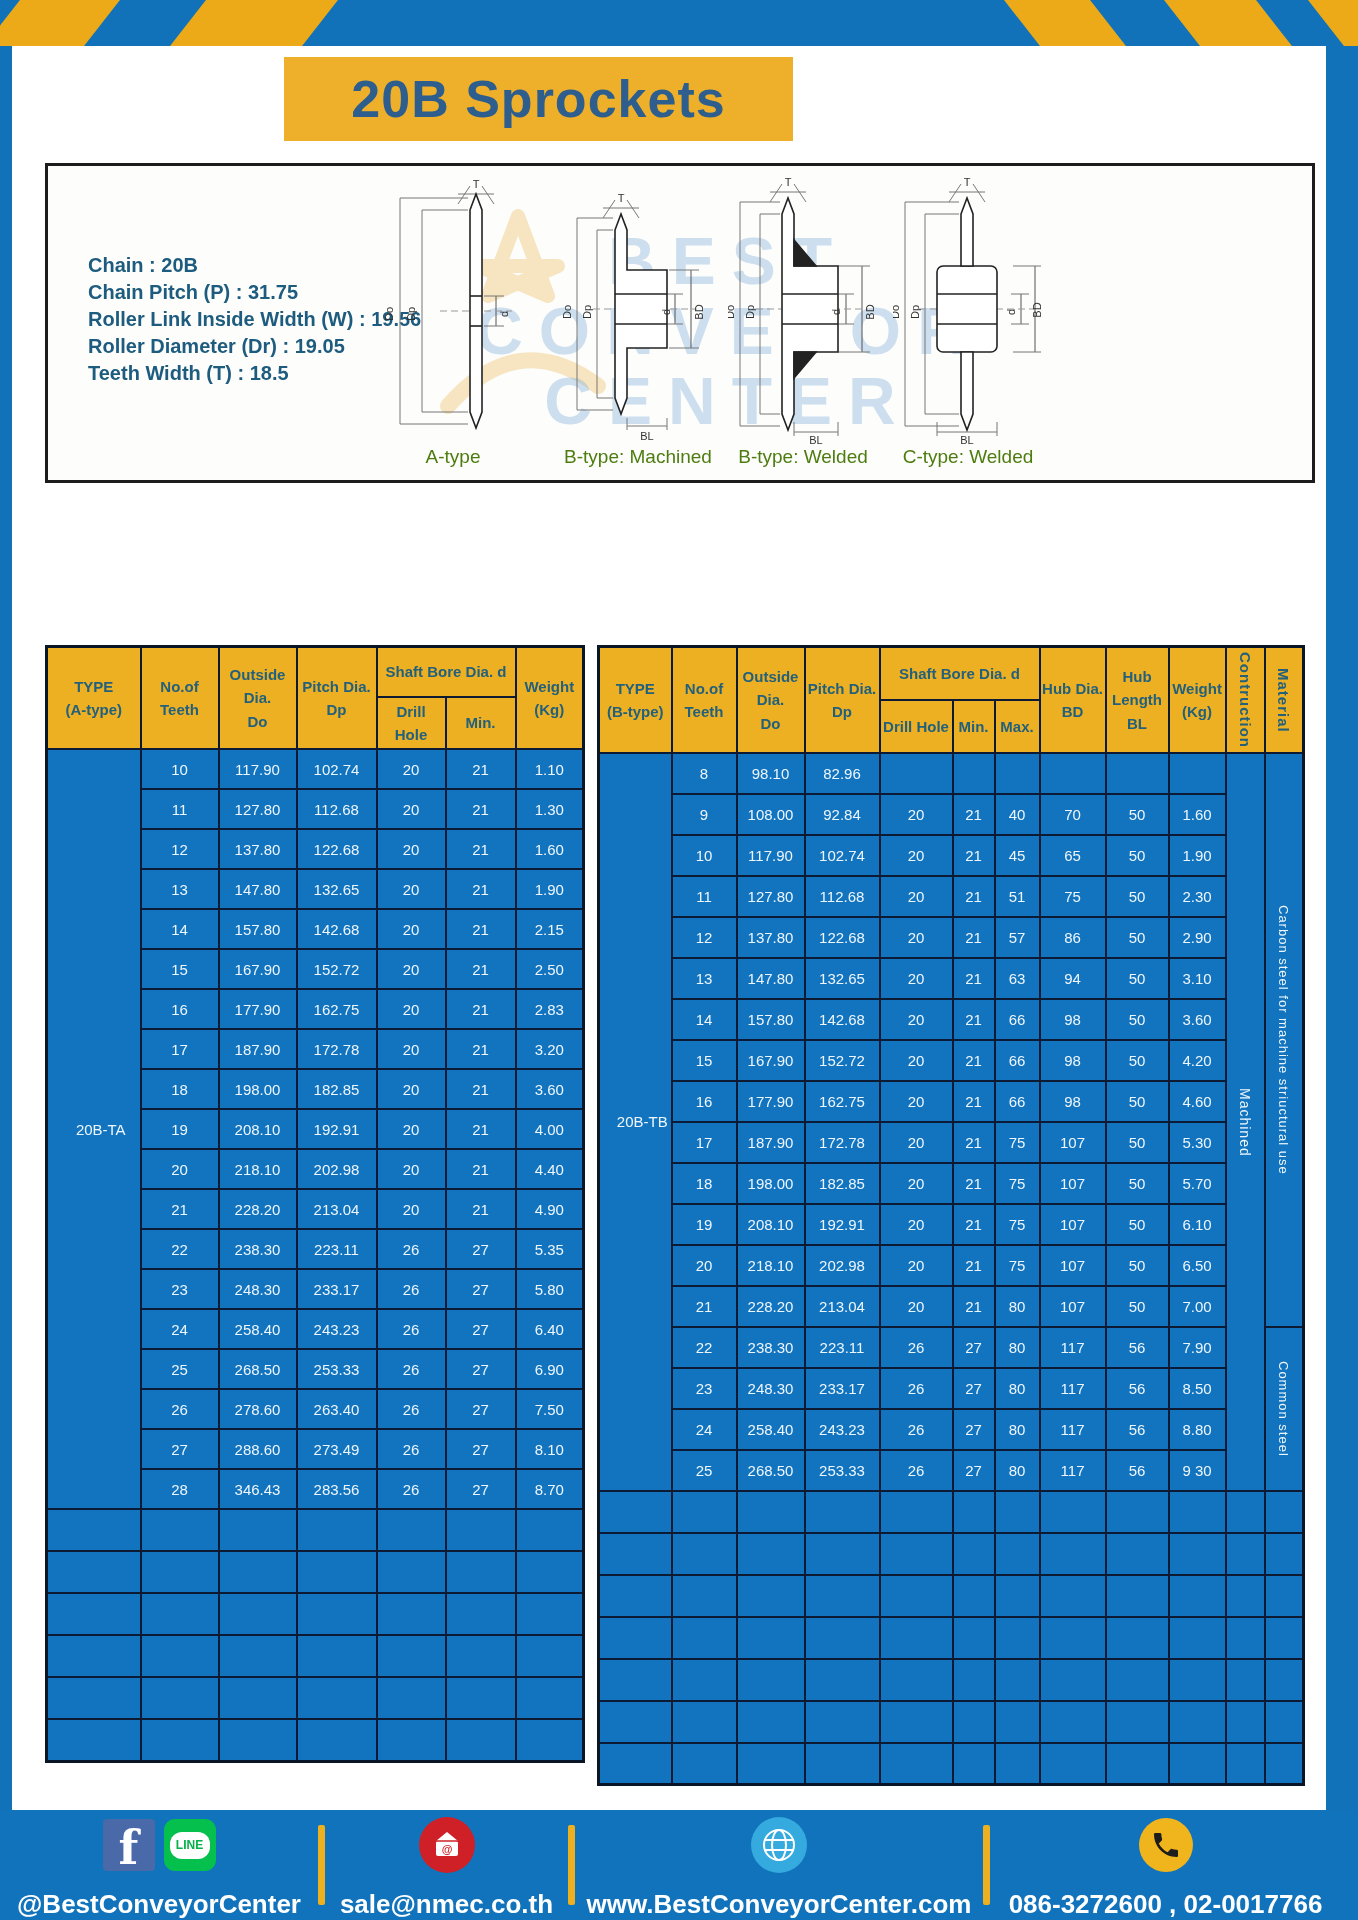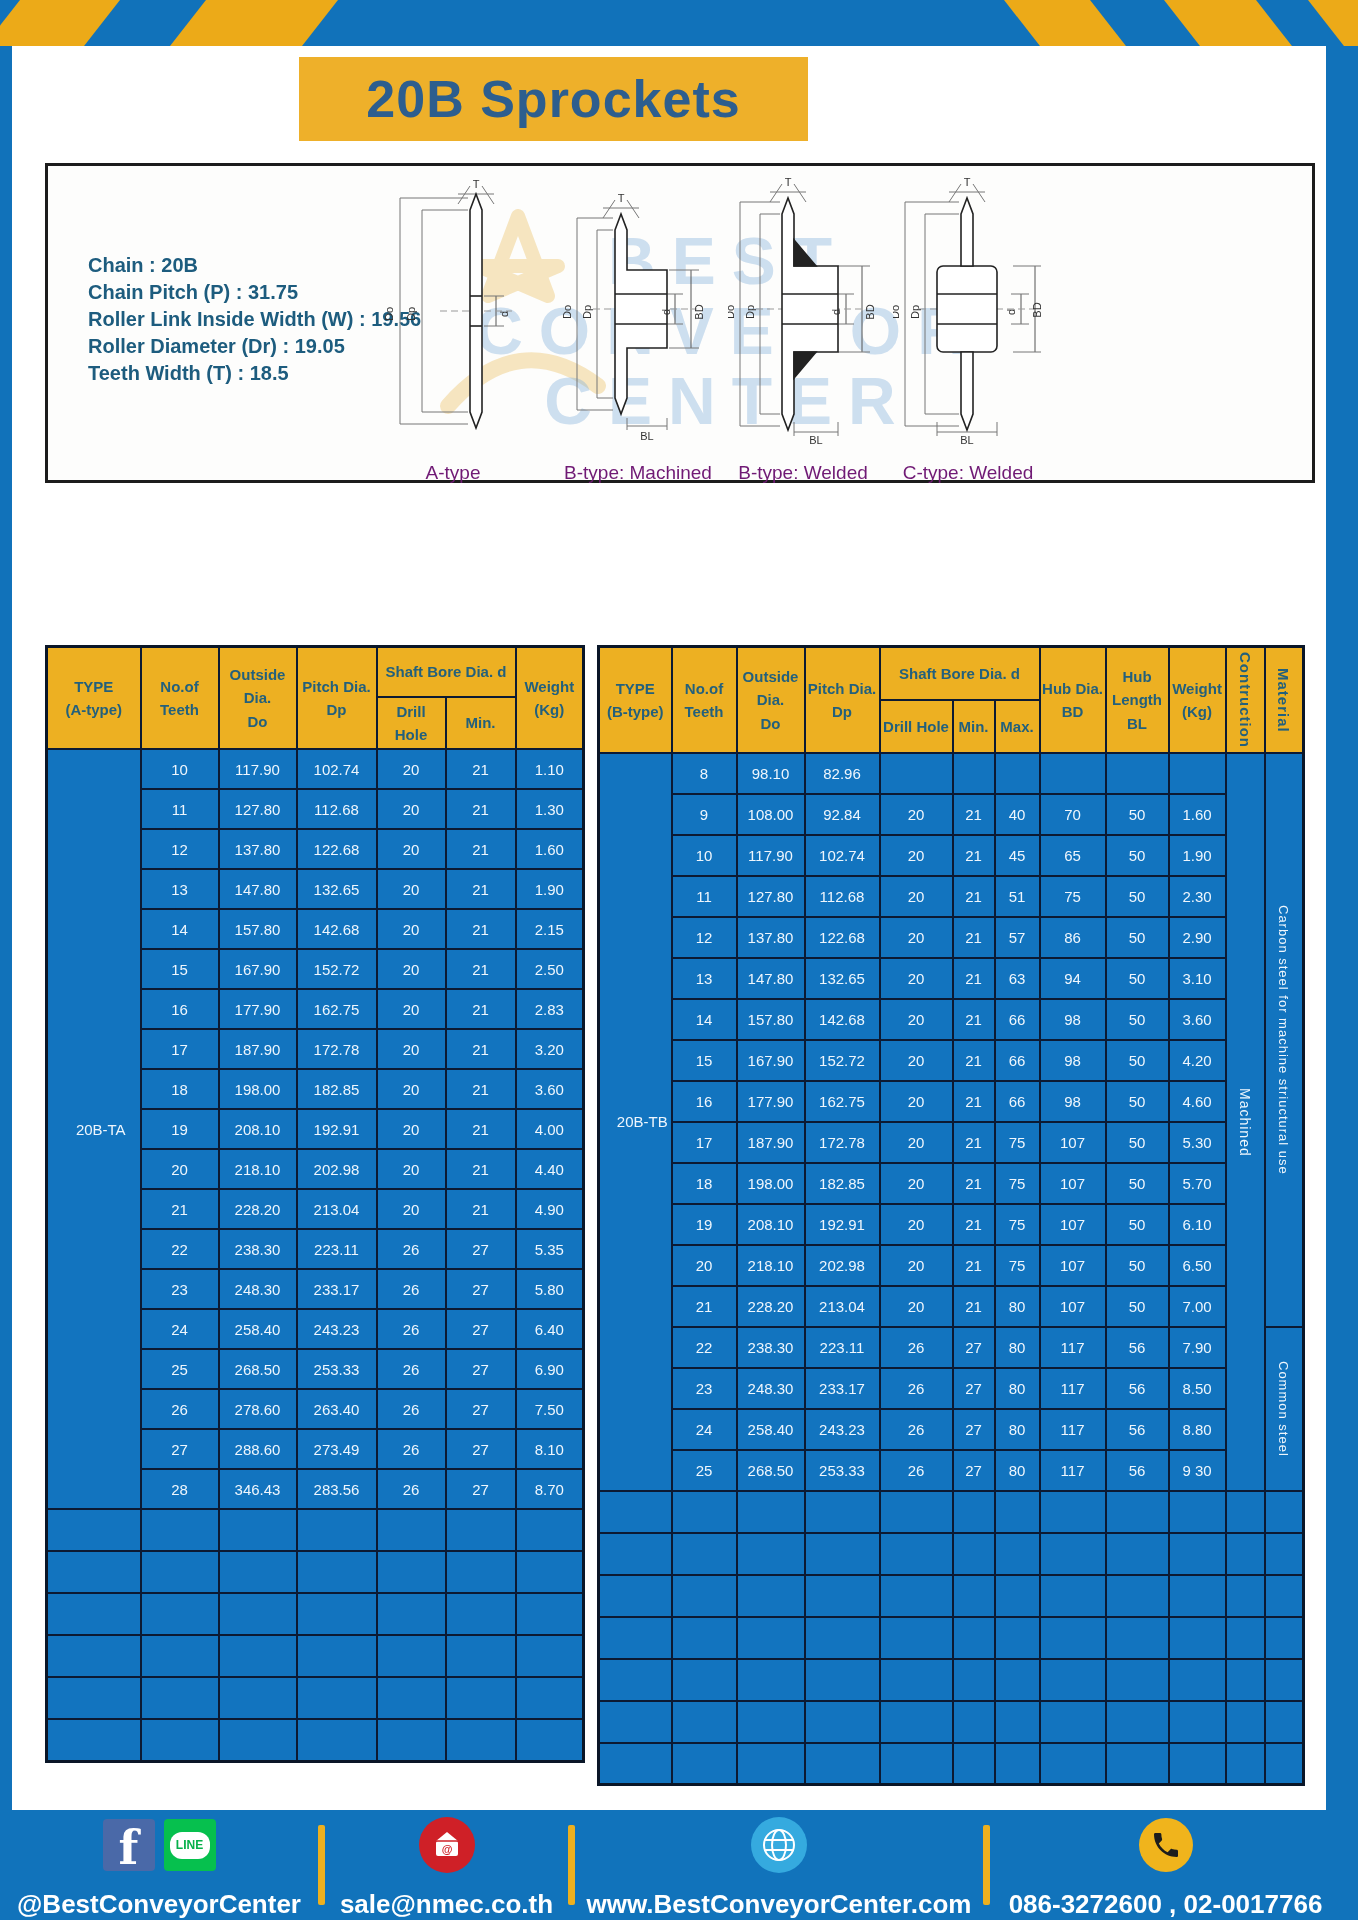--- a/index.html
+++ b/index.html
@@ -11,31 +11,31 @@
   .stripe{position:absolute;top:-8px;height:62px;background:#ecaa18;}
   .st-l1{left:2px;width:100px;transform:skewX(-38deg);}
   .st-l2{left:188px;width:132px;transform:skewX(-38deg);}
   .st-r1{left:1022px;width:86px;transform:skewX(38deg);}
   .st-r2{left:1182px;width:92px;transform:skewX(38deg);}
   .st-r3{left:1326px;width:70px;transform:skewX(38deg);}
   .frame-left{position:absolute;left:0;top:0;width:12px;height:1920px;background:#1172ba;z-index:2;}
   .accent-right{position:absolute;left:1326px;top:0;width:32px;height:1920px;background:#1172ba;z-index:2;}
 
   
-  .title-box{position:absolute;left:299px;top:57px;width:509px;height:84px;background:#eeb02a;display:flex;align-items:center;justify-content:center;z-index:4;}
+  .title-box{position:absolute;left:284px;top:57px;width:509px;height:84px;background:#eeb02a;display:flex;align-items:center;justify-content:center;z-index:4;}
   .title-box span{font-size:52px;font-weight:bold;color:#2d5e8e;letter-spacing:1px;}
 
   
   .diagram-box{position:absolute;left:45px;top:163px;width:1270px;height:320px;background:#fdfdfc;border:3px solid #1c1c1c;box-sizing:border-box;z-index:1;}
   .specs{position:absolute;left:40px;top:86px;color:#1d5c7e;font-weight:bold;font-size:20px;line-height:27px;white-space:nowrap;}
   .watermark{position:absolute;left:420px;top:60px;width:520px;text-align:center;color:rgba(126,173,219,0.38);font-weight:bold;font-size:66px;line-height:70px;letter-spacing:16px;z-index:0;user-select:none;}
   .wm-blob{position:absolute;left:370px;top:40px;z-index:0;opacity:0.33;}
   .diag{position:absolute;top:12px;margin:0;z-index:1;}
   .diag svg{display:block;}
-  .diag figcaption{text-align:center;font-size:19px;color:#701a75;margin-top:18px;}
+  .diag figcaption{text-align:center;font-size:19px;color:#4d7c0f;margin-top:2px;}
   .d-a{left:330px;width:150px;}
   .d-bm{left:515px;width:150px;}
   .d-bw{left:680px;width:150px;}
   .d-cw{left:845px;width:150px;}
   .dimtxt{font-size:11px;fill:#333;font-family:"Liberation Sans",sans-serif;}
 
   
   table.tbl{position:absolute;top:645px;border-collapse:collapse;table-layout:fixed;background:#1274bf;border:3px solid #0a1628;}
   .tbl-a{left:45px;width:537px;}
   .tbl-b{left:597px;width:705px;}
@@ -52,21 +52,21 @@
   td.mat{font-size:13px;}
   td.type-cell{font-size:15px;padding-left:14px;}
 
   
   .footer{position:absolute;left:0;top:1810px;width:1358px;height:110px;background:#1173bb;display:flex;align-items:stretch;z-index:5;}
   .fsec{display:flex;flex-direction:column;align-items:center;justify-content:flex-start;padding-top:6px;box-sizing:border-box;}
   .fdiv{width:7px;height:80px;background:#edb01f;border-radius:2px;align-self:center;}
   .ficons{height:62px;display:flex;align-items:center;gap:9px;}
   .flabel{color:#ffffff;font-weight:bold;font-size:26px;margin-top:15px;white-space:nowrap;}
   .fb-icon{width:52px;height:52px;background:#4a69a8;border-radius:4px;color:#ffffff;font-family:"DejaVu Serif",serif;font-weight:bold;font-size:46px;line-height:58px;text-align:center;overflow:hidden;}
-  .line-icon{width:52px;height:52px;background:#06c04e;border-radius:4px;display:flex;align-items:center;justify-content:center;}
+  .line-icon{width:52px;height:52px;background:#06c04e;border-radius:11px;display:flex;align-items:center;justify-content:center;}
   .line-bubble{width:40px;height:27px;background:#ffffff;border-radius:12px;color:#06b04a;font-weight:bold;font-size:12px;text-align:center;line-height:27px;}
   .round-icon{width:56px;height:56px;border-radius:50%;display:flex;align-items:center;justify-content:center;}
   .mail-bg{background:#cf2027;}
   .globe-bg{background:#35aadf;}
   .phone-bg{background:#f0b41c;width:54px;height:54px;}
 </style>
 </head>
 <body>
 
 <div class="page">

